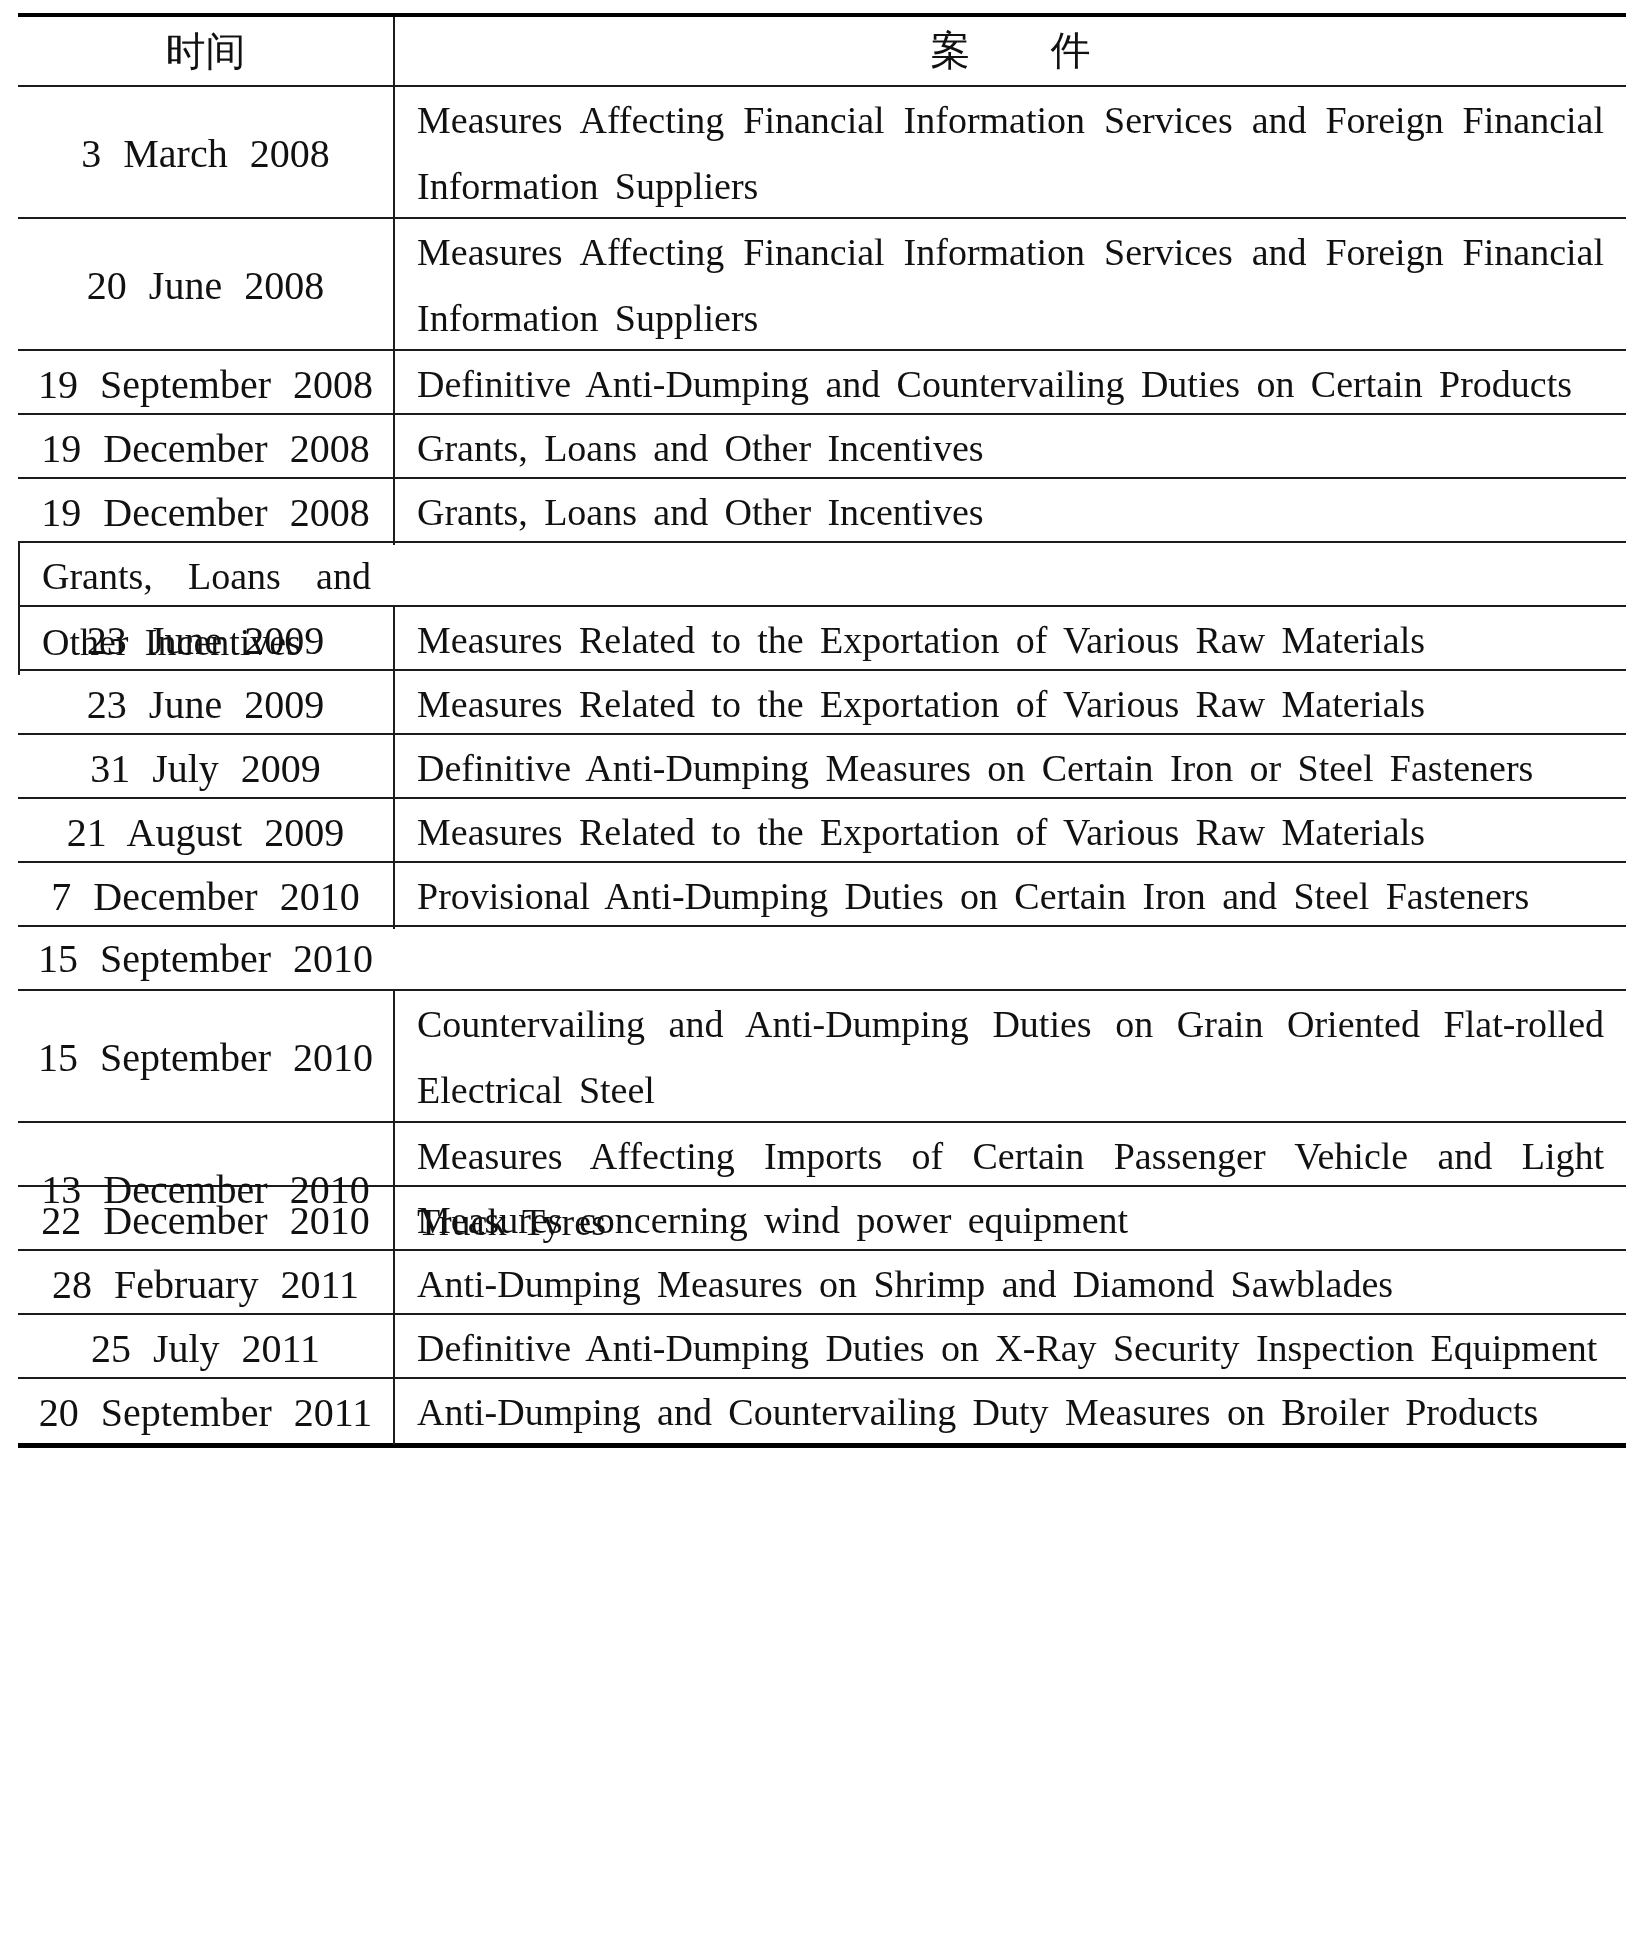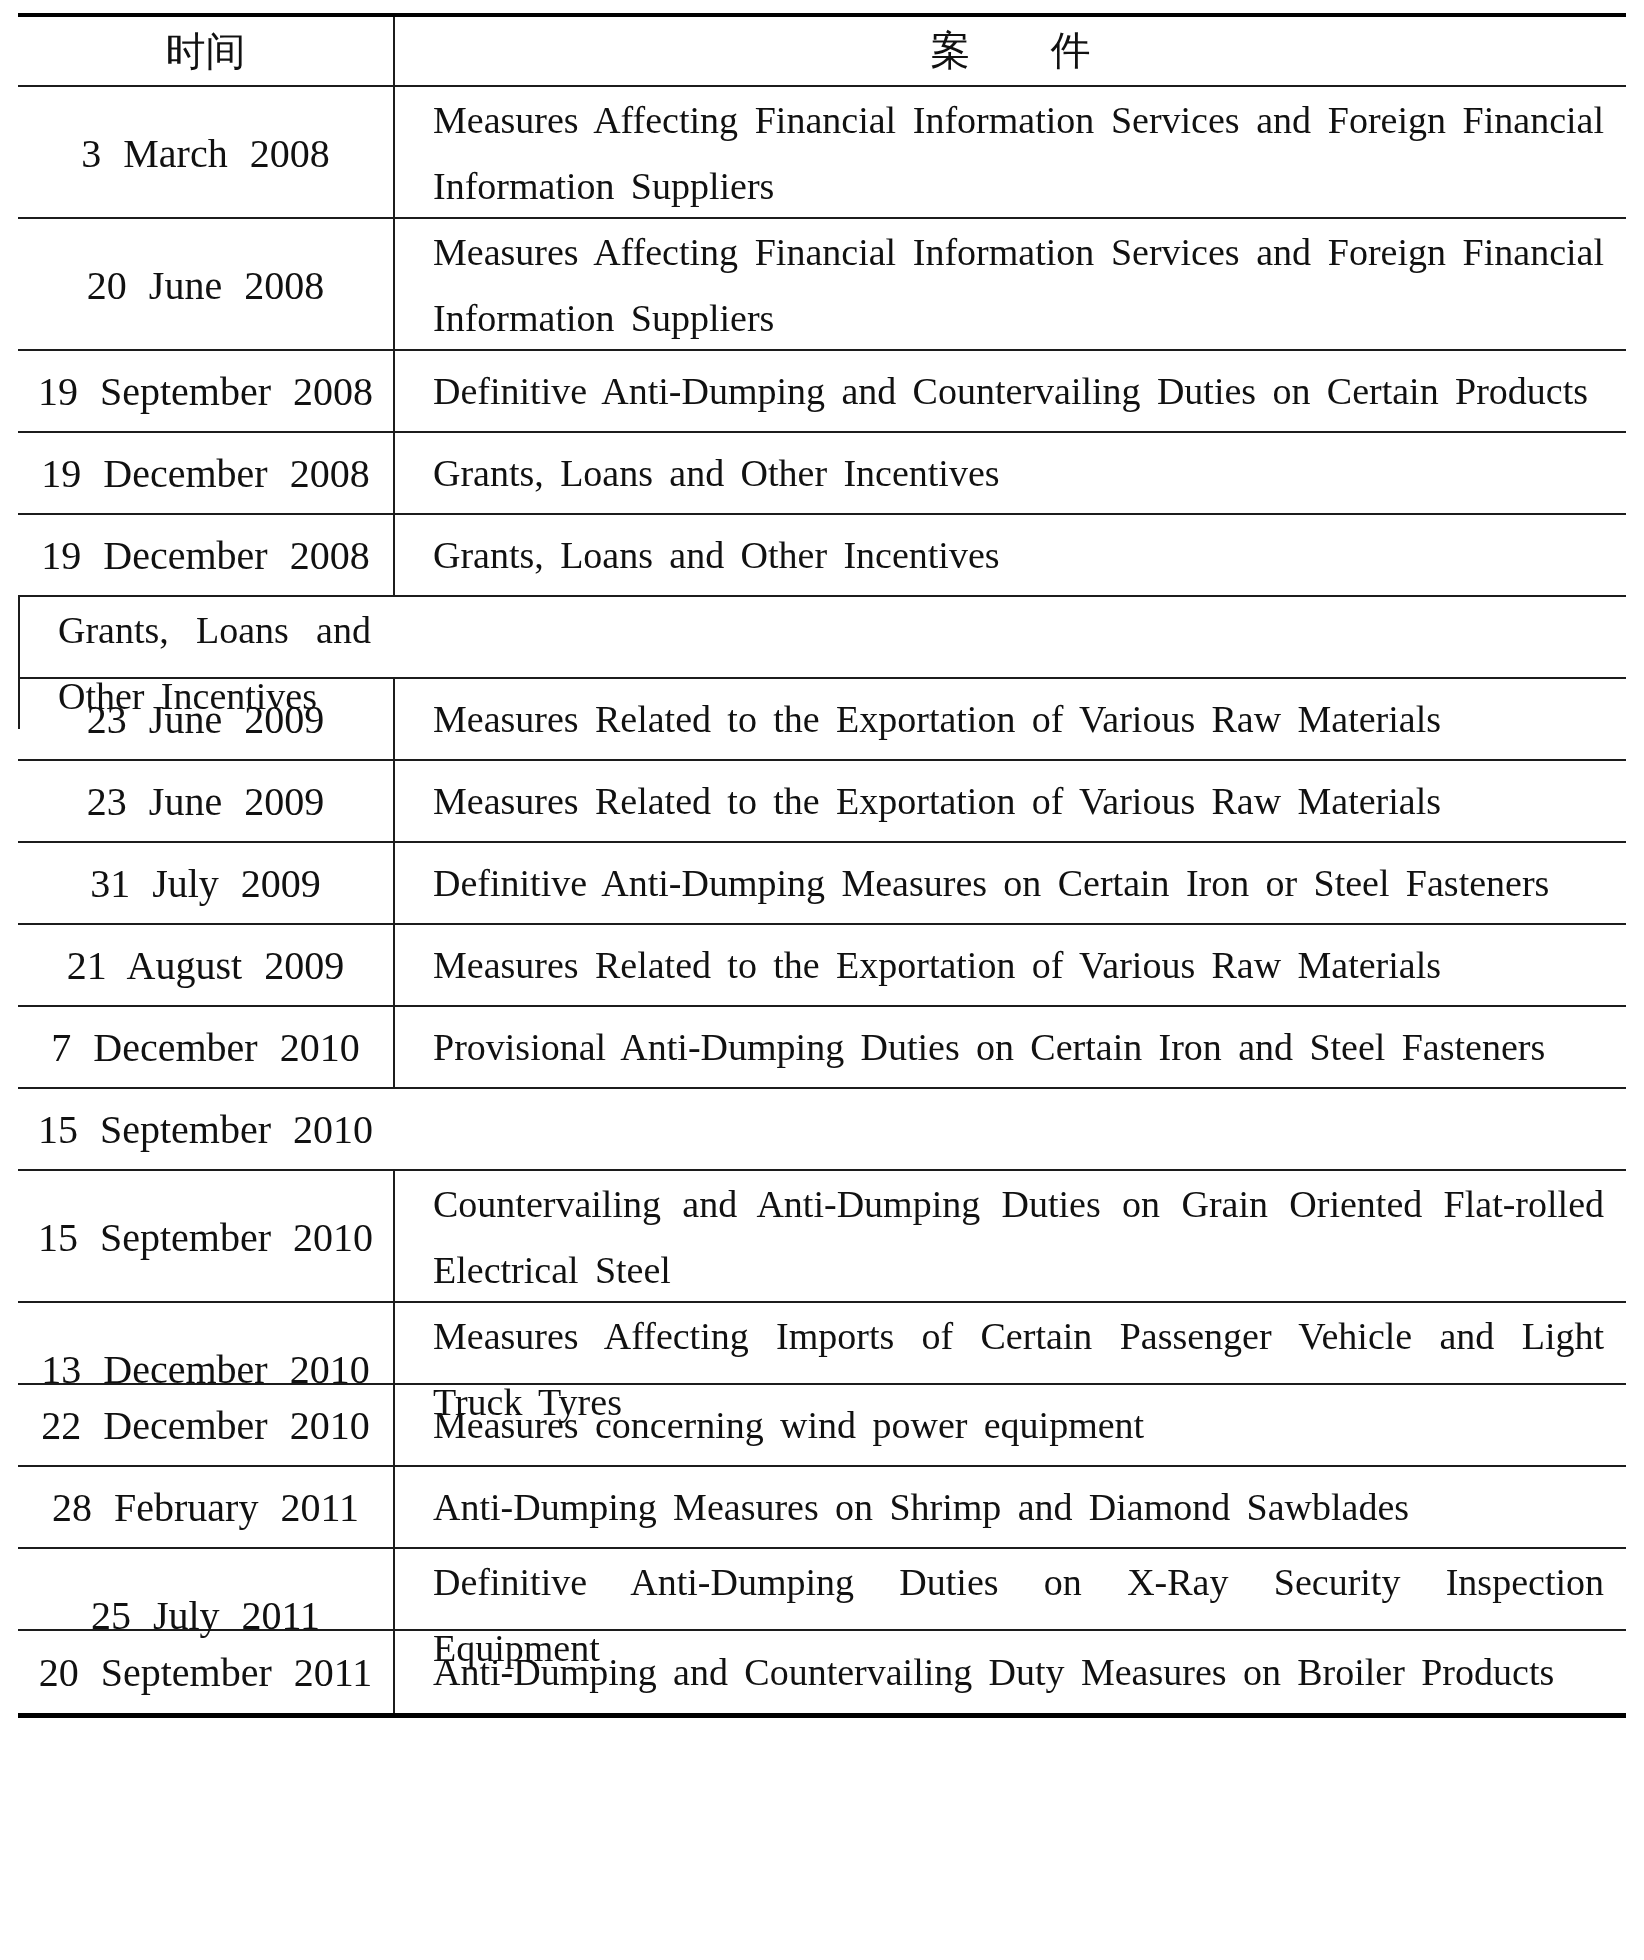--- a/index.html
+++ b/index.html
@@ -15,21 +15,21 @@
     margin: 13px 18px 0 18px;
     width: 1608px;
     border-top: 4px solid #000000;
     border-bottom: 5px solid #000000;
   }
 
   .t-row {
     display: grid;
     grid-template-columns: 375px 1fr;
     border-bottom: 2px solid #1c1c1c;
-    height: 82px;
+    height: 64px;
   }
   .t-row:last-child { border-bottom: none; }
   .t-row.tall { height: 132px; }
 
   .t-row.header-row { height: 70px; }
 
   .cell {
     display: flex;
     flex-direction: column;
     justify-content: center;
@@ -38,21 +38,21 @@
   .date-cell {
     align-items: center;
     text-align: center;
     font-size: 40px;
     word-spacing: 0.30em;
     white-space: nowrap;
   }
 
   .case-cell {
     border-left: 2px solid #1c1c1c;
-    padding-left: 38px;
+    padding-left: 22px;
     padding-right: 22px;
     font-size: 38px;
     word-spacing: 0.18em;
     line-height: 66px;
     text-align: justify;
   }
 
   .header-row .cell {
     font-size: 40px;
     align-items: center;

